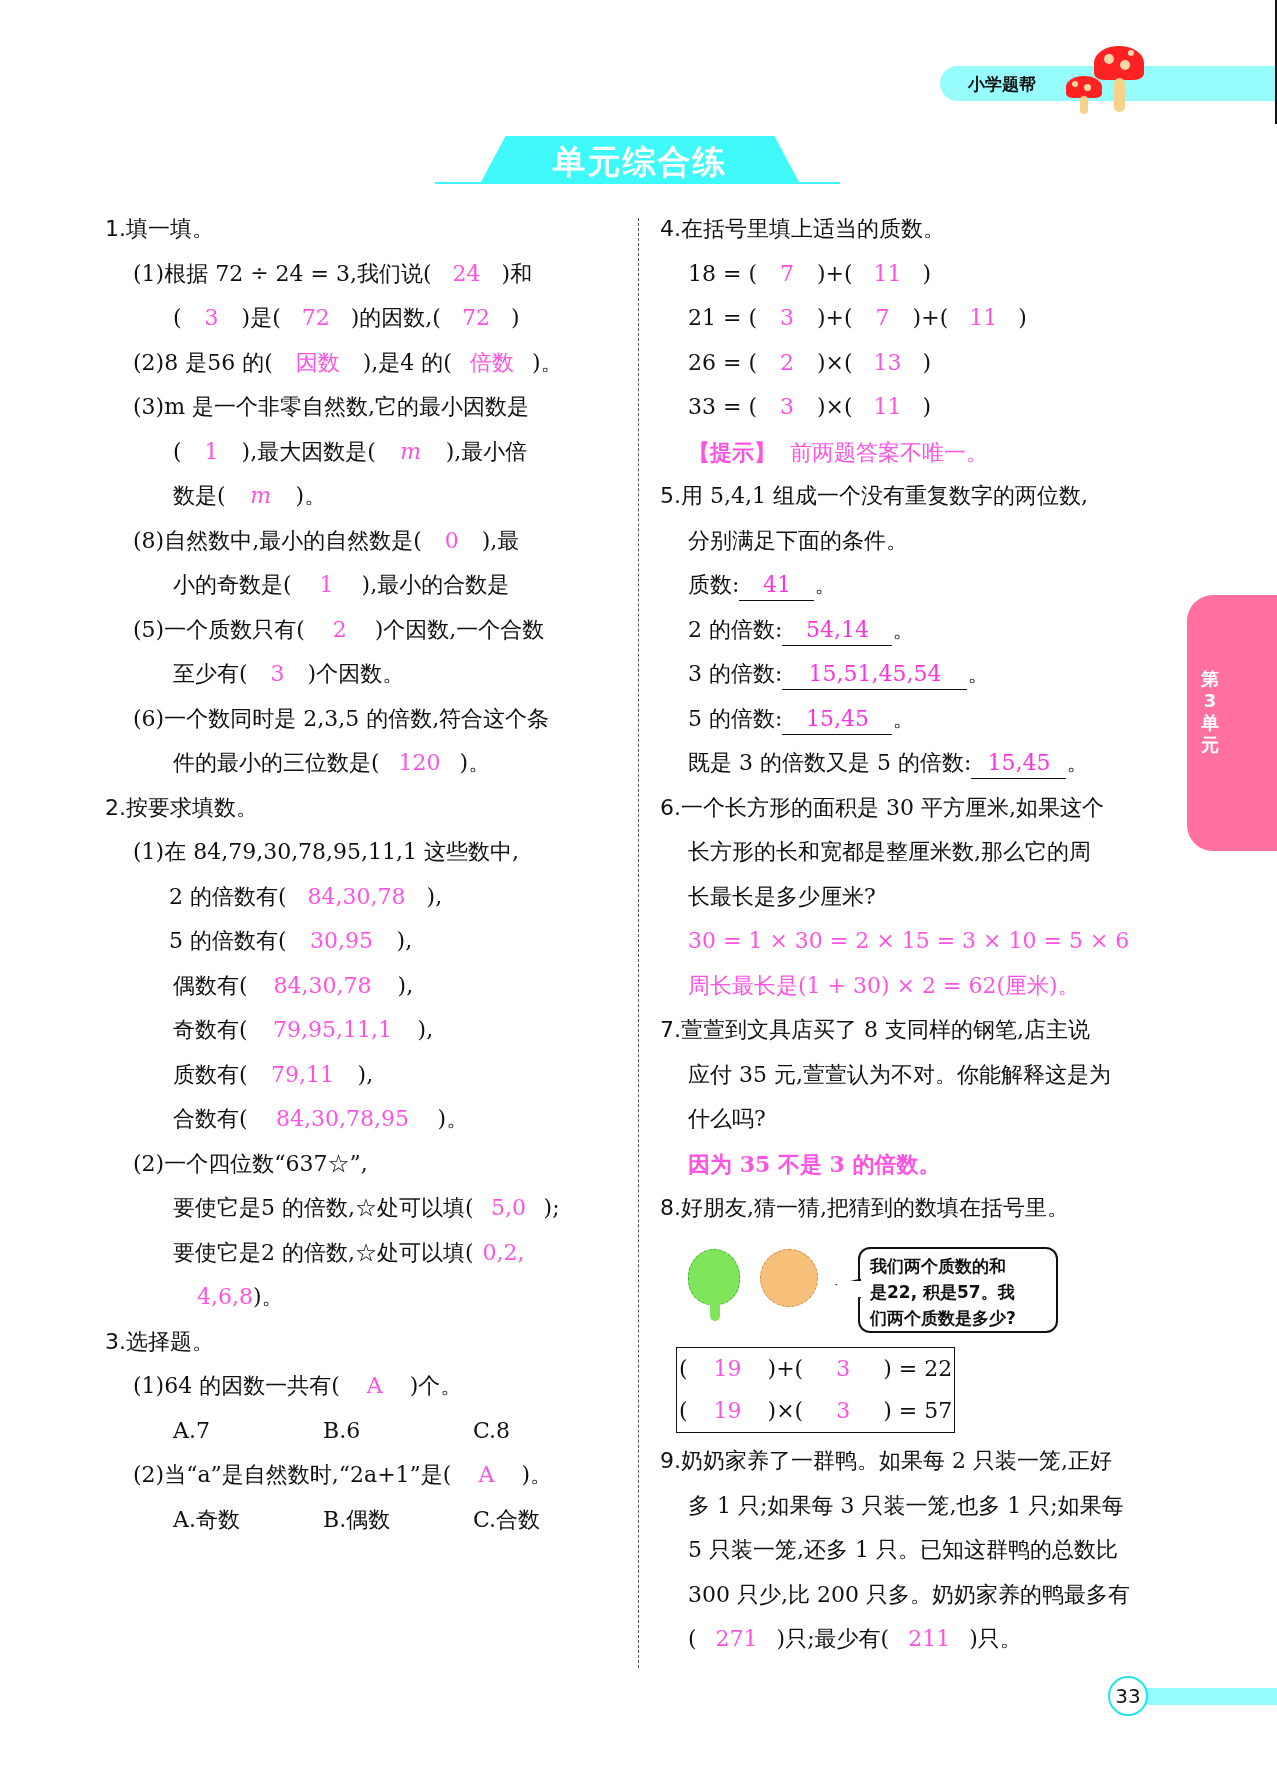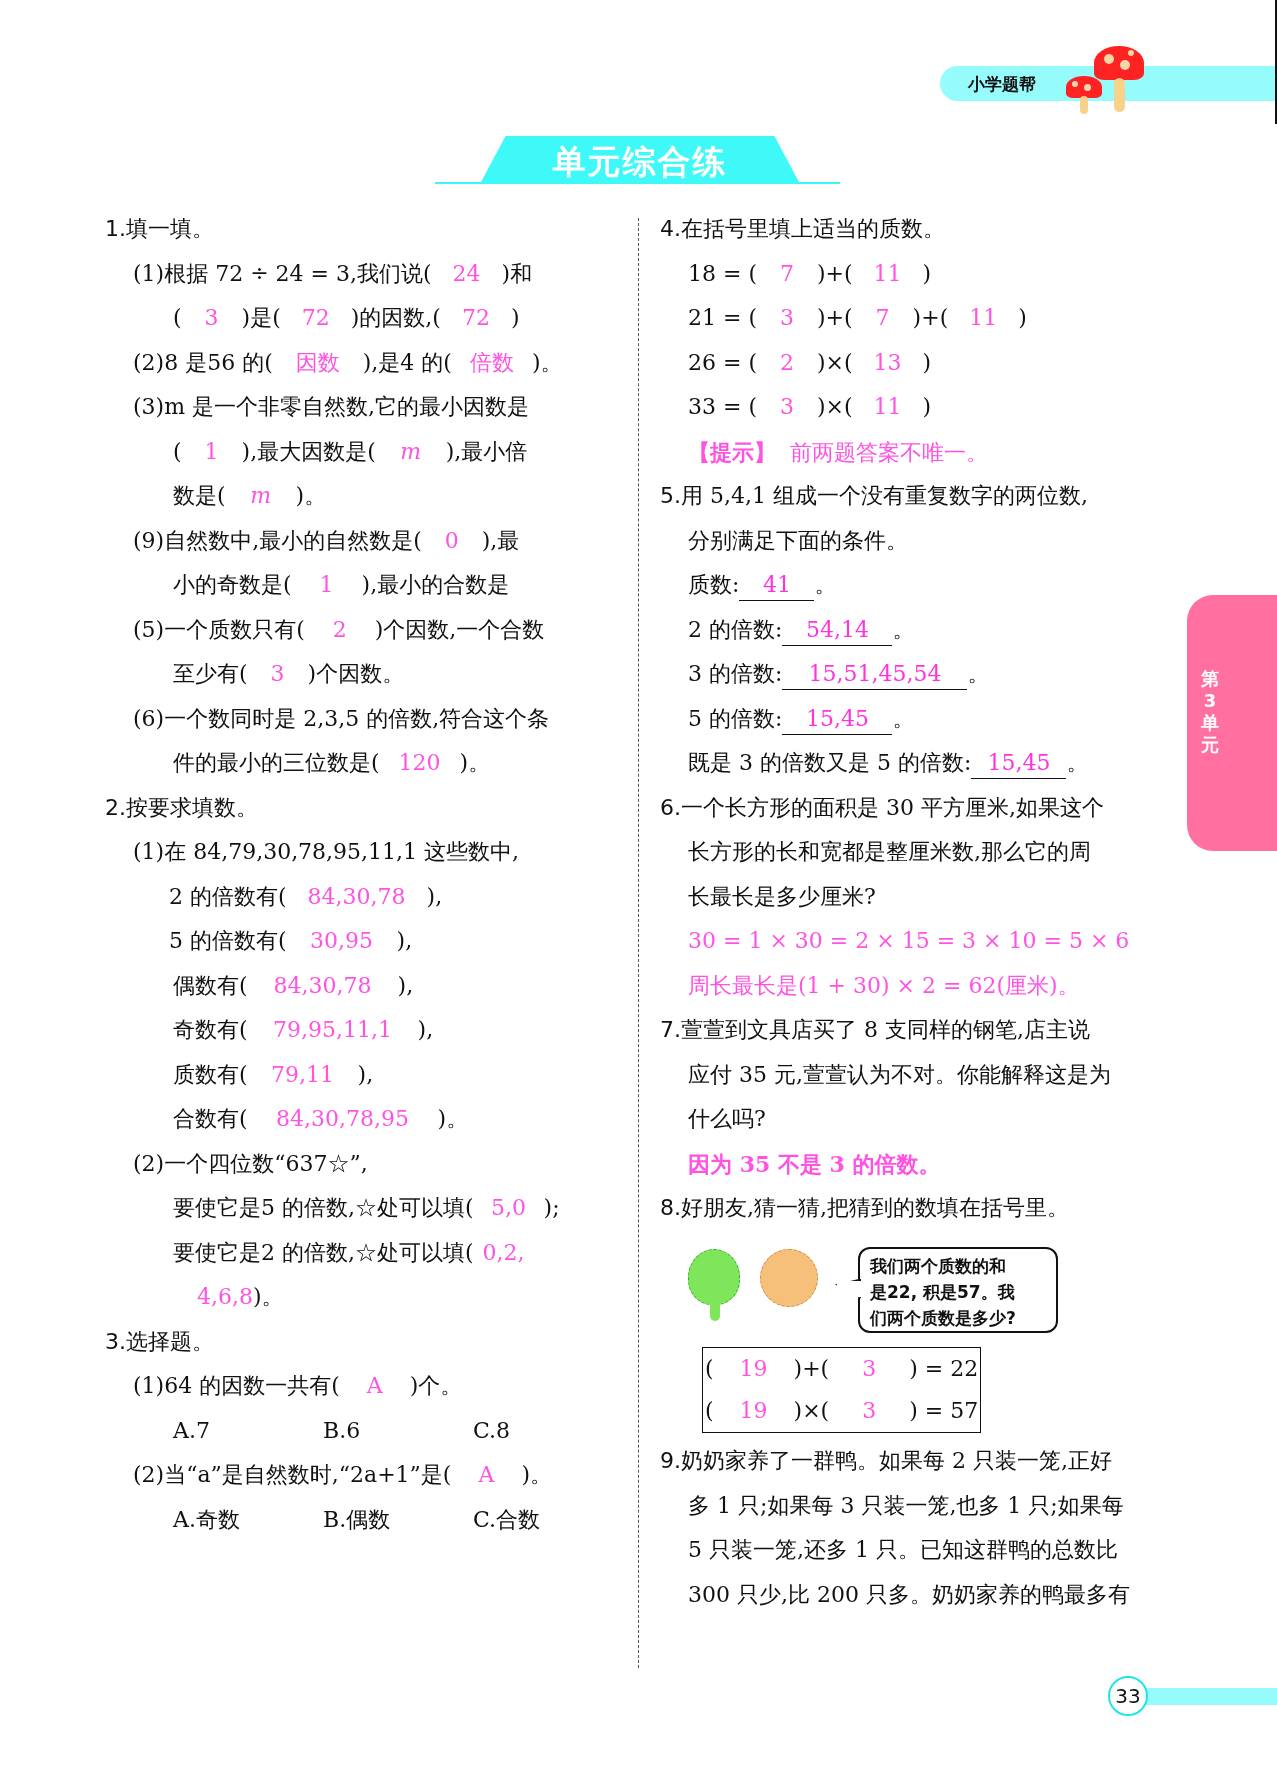--- a/index.html
+++ b/index.html
@@ -32,21 +32,21 @@
   .blank { display: inline-block; border-bottom: 1.5px solid #111; text-align: center; line-height: 30px; color: #ff33dd; }
   .opts span { display: inline-block; width: 150px; }
 
   .chars { position: relative; height: 98px; margin-top: 8px; }
   .char-green { position: absolute; left: 28px; top: 10px; width: 52px; height: 56px; background: #7fe55a; border-radius: 50% 50% 45% 45%; border: 1px dashed #3a3; }
   .char-green-stem { position: absolute; left: 50px; top: 62px; width: 10px; height: 20px; background: #7fe55a; border-radius: 5px; }
   .char-orange { position: absolute; left: 100px; top: 10px; width: 58px; height: 58px; background: #f7c07a; border-radius: 50%; border: 1px dashed #c84; }
   .bubble { position: absolute; left: 198px; top: 8px; width: 200px; height: 86px; border: 2px solid #111; border-radius: 12px; background: #fff; font-family: "DejaVu Sans", sans-serif; font-weight: bold; font-size: 17px; line-height: 26px; padding: 4px 10px; }
   .bubble-tail { position: absolute; left: 175px; top: 40px; width: 26px; height: 20px; background: #fff; border: 2px solid #111; border-right: none; clip-path: polygon(0 30%, 100% 0, 100% 100%); }
 
-  .eq-box { display: inline-block; border: 1.5px solid #111; margin-left: 42px; margin-top: 10px; padding: 0 2px; }
+  .eq-box { display: inline-block; border: 1.5px solid #111; margin-left: 16px; margin-top: 10px; padding: 0 2px; }
   .eq-box .line { height: 42px; line-height: 42px; }
 
   .side-tab { position: absolute; left: 1187px; top: 595px; width: 90px; height: 256px; background: #ff6fa0; border-radius: 26px 0 0 26px; }
   .side-tab-text { position: absolute; left: 1198px; top: 668px; width: 24px; font-family: "DejaVu Sans", sans-serif; font-weight: bold; font-size: 18px; line-height: 22px; color: #fff; text-align: center; }
 
   .page-bar { position: absolute; left: 1140px; top: 1688px; width: 137px; height: 17px; background: #96fbfb; }
   .page-num { position: absolute; left: 1108px; top: 1676px; width: 40px; height: 40px; border: 2px solid #1ee6e6; border-radius: 50%; background: #fff; font-family: "DejaVu Sans", sans-serif; font-size: 20px; line-height: 36px; text-align: center; }
 </style>
 </head>
 <body>
@@ -79,21 +79,21 @@
 
   <div class="line in1"><span>(1)根据 72 ÷ 24 = 3,我们说(</span><span class="ans" style="width:70px">24</span><span>)和</span></div>
   <div class="line in2"><span>(</span><span class="ans" style="width:60px">3</span><span>)是(</span><span class="ans" style="width:70px">72</span><span>)的因数,(</span><span class="ans" style="width:70px">72</span><span>)</span></div>
 
   <div class="line in1"><span>(2)8 是56 的(</span><span class="ans" style="width:90px">因数</span><span>),是4 的(</span><span class="ans" style="width:80px">倍数</span><span>)。</span></div>
 
   <div class="line in1">(3)m 是一个非零自然数,它的最小因数是</div>
   <div class="line in2"><span>(</span><span class="ans" style="width:60px">1</span><span>),最大因数是(</span><span class="ans" style="width:70px;font-style:italic">m</span><span>),最小倍</span></div>
   <div class="line in2"><span>数是(</span><span class="ans" style="width:70px;font-style:italic">m</span><span>)。</span></div>
 
-  <div class="line in1"><span>(9)自然数中,最小的自然数是(</span><span class="ans" style="width:60px">0</span><span>),最</span></div>
+  <div class="line in1"><span>(8)自然数中,最小的自然数是(</span><span class="ans" style="width:60px">0</span><span>),最</span></div>
   <div class="line in2"><span>小的奇数是(</span><span class="ans" style="width:70px">1</span><span>),最小的合数是</span></div>
 
   <div class="line in1"><span>(5)一个质数只有(</span><span class="ans" style="width:70px">2</span><span>)个因数,一个合数</span></div>
   <div class="line in2"><span>至少有(</span><span class="ans" style="width:60px">3</span><span>)个因数。</span></div>
 
   <div class="line in1">(6)一个数同时是 2,3,5 的倍数,符合这个条</div>
   <div class="line in2"><span>件的最小的三位数是(</span><span class="ans" style="width:80px">120</span><span>)。</span></div>
 
   <div class="line"><span class="qnum">2.</span><span>按要求填数。</span></div>
   <div class="line in1">(1)在 84,79,30,78,95,11,1 这些数中,</div>
@@ -157,19 +157,20 @@
   </div>
   <div class="eq-box">
     <div class="line"><span>(</span><span class="ans" style="width:80px">19</span><span>)+(</span><span class="ans" style="width:80px">3</span><span>) = 22</span></div>
     <div class="line"><span>(</span><span class="ans" style="width:80px">19</span><span>)×(</span><span class="ans" style="width:80px">3</span><span>) = 57</span></div>
   </div>
 
   <div class="line" style="margin-top:6px"><span class="qnum">9.</span><span>奶奶家养了一群鸭。如果每 2 只装一笼,正好</span></div>
   <div class="line in1">多 1 只;如果每 3 只装一笼,也多 1 只;如果每</div>
   <div class="line in1">5 只装一笼,还多 1 只。已知这群鸭的总数比</div>
   <div class="line in1">300 只少,比 200 只多。奶奶家养的鸭最多有</div>
+  <div class="line in1"><span>(</span><span class="ans" style="width:80px">271</span><span>)只;最少有(</span><span class="ans" style="width:80px">211</span><span>)只。</span></div>
 </div>
 
 <div class="side-tab"></div>
 <div class="side-tab-text">第3单元</div>
 
 <div class="page-bar"></div>
 <div class="page-num">33</div>
 
 </body></html>

